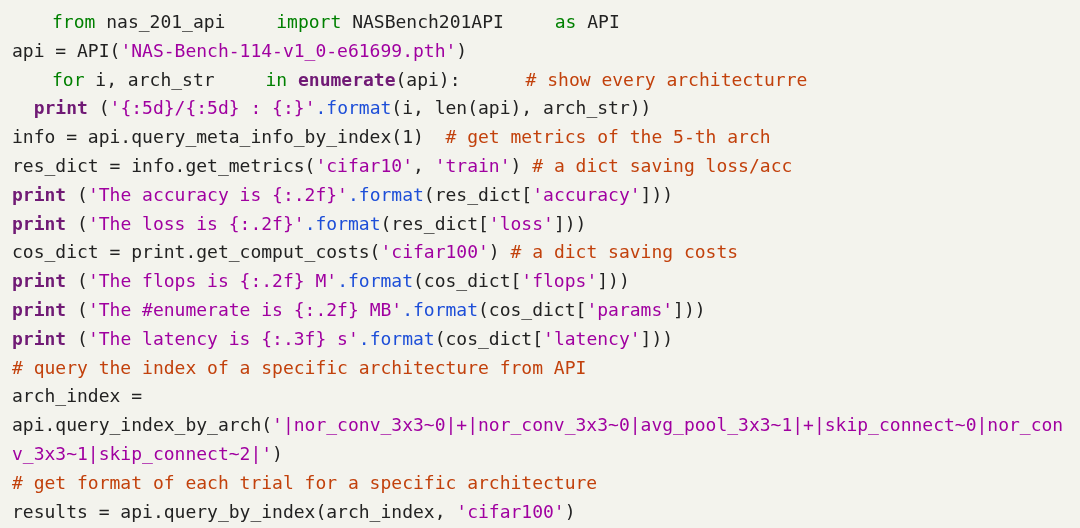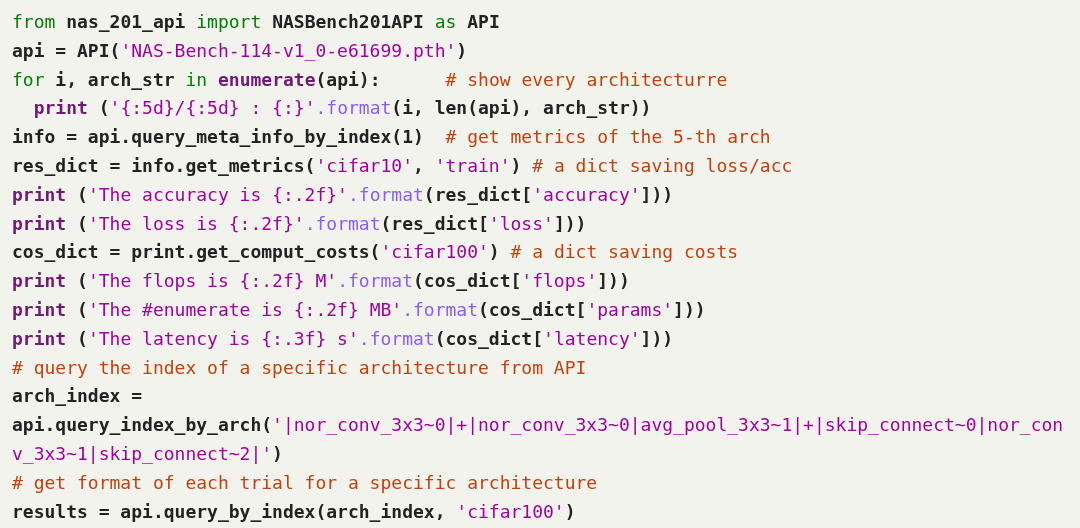--- a/index.html
+++ b/index.html
@@ -14,25 +14,25 @@
     overflow: hidden;
     box-sizing: border-box;
   }
   pre.code {
     margin: 0;
     padding: 8px 12px;
     white-space: pre-wrap;
     word-break: break-word;
     color: #222;
   }
-  .kw   { color: #008000; } 
-  .id   { color: #222; font-weight: bold; }
+  .kw   { color: #008000; margin-left: 40px; } 
+  .id   { color: #222; }
   .str  { color: #a000a0; } 
   .fn   { color: #701a75; font-weight: bold; }    
-  .fmt  { color: #8b5cf6; } 
+  .fmt  { color: #1d4ed8; } 
   .cmt  { color: #c2410c; }
 </style>
 </head>
 <body>
 
 <pre class="code"><span><span class="kw">from</span> <span class="id">nas_201_api</span> <span class="kw">import</span> <span class="id">NASBench201API</span> <span class="kw">as</span> <span class="id">API</span></span>
 <span><span class="id">api = API(</span><span class="str">'NAS-Bench-114-v1_0-e61699.pth'</span><span class="id">)</span></span>
 <span><span class="kw">for</span> <span class="id">i, arch_str</span> <span class="kw">in</span> <span class="fn">enumerate</span><span class="id">(api):</span>      <span class="cmt"># show every architecturre</span></span>
 <span><span>  </span><span class="fn">print</span><span class="id"> (</span><span class="str">'{:5d}/{:5d} : {:}'</span><span class="fmt">.format</span><span class="id">(i, len(api), arch_str))</span></span>
 <span><span class="id">info = api.query_meta_info_by_index(1)</span>  <span class="cmt"># get metrics of the 5-th arch</span></span>

